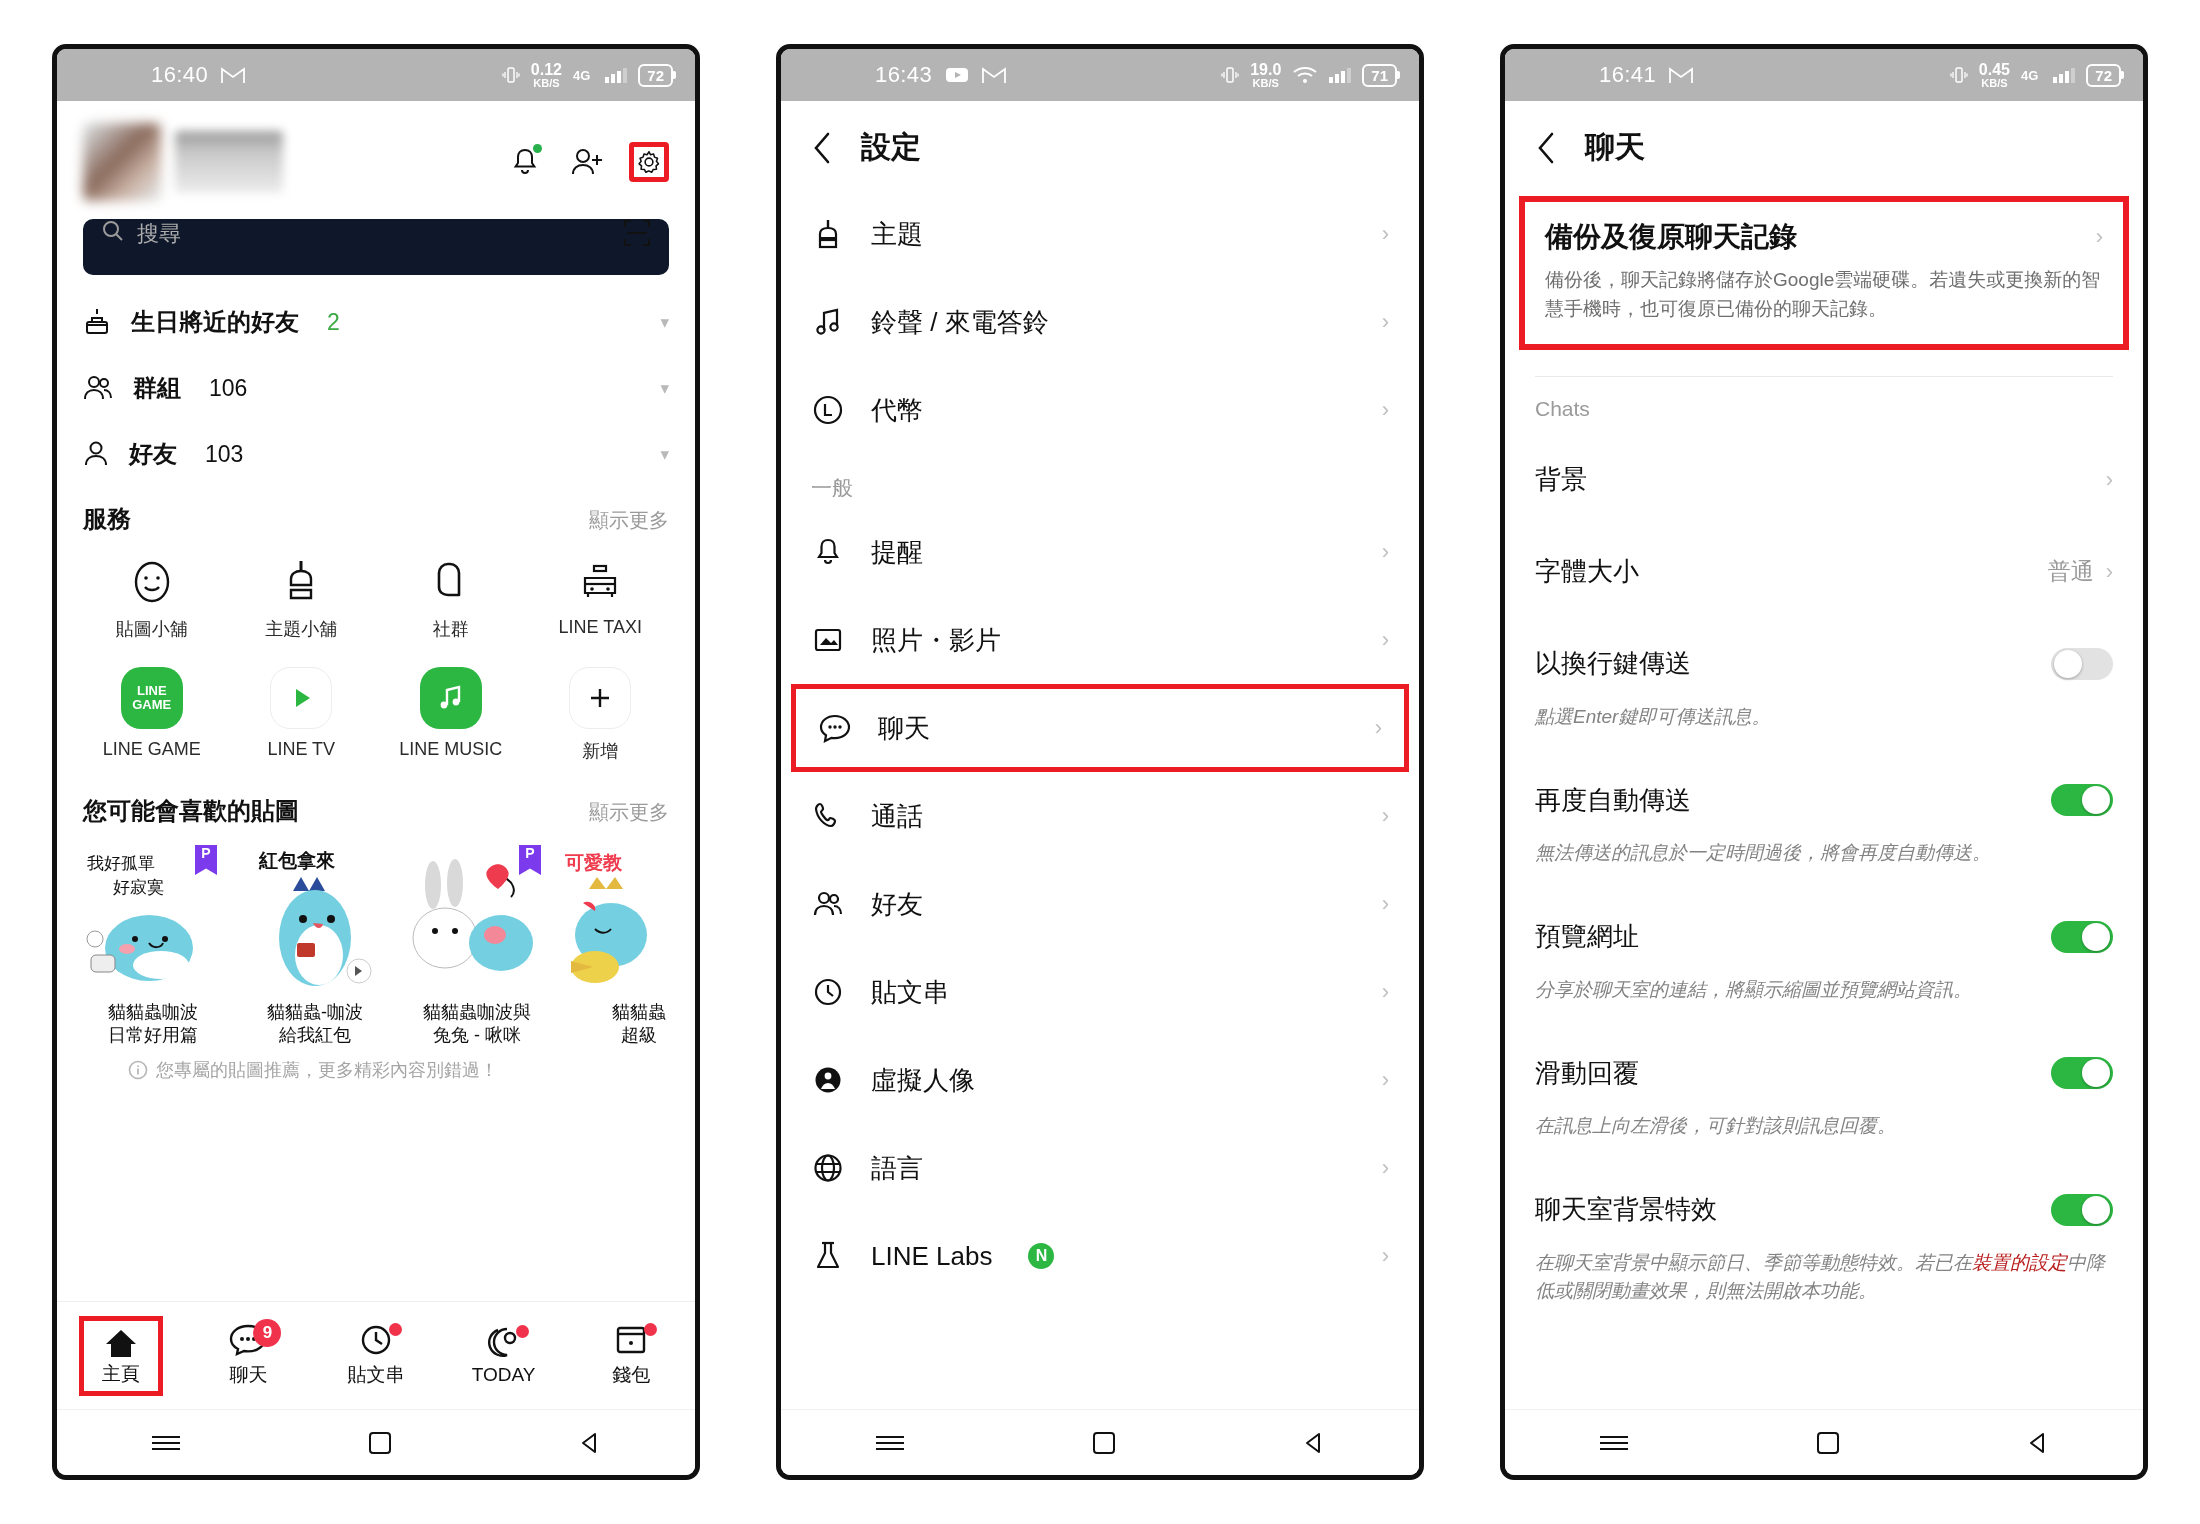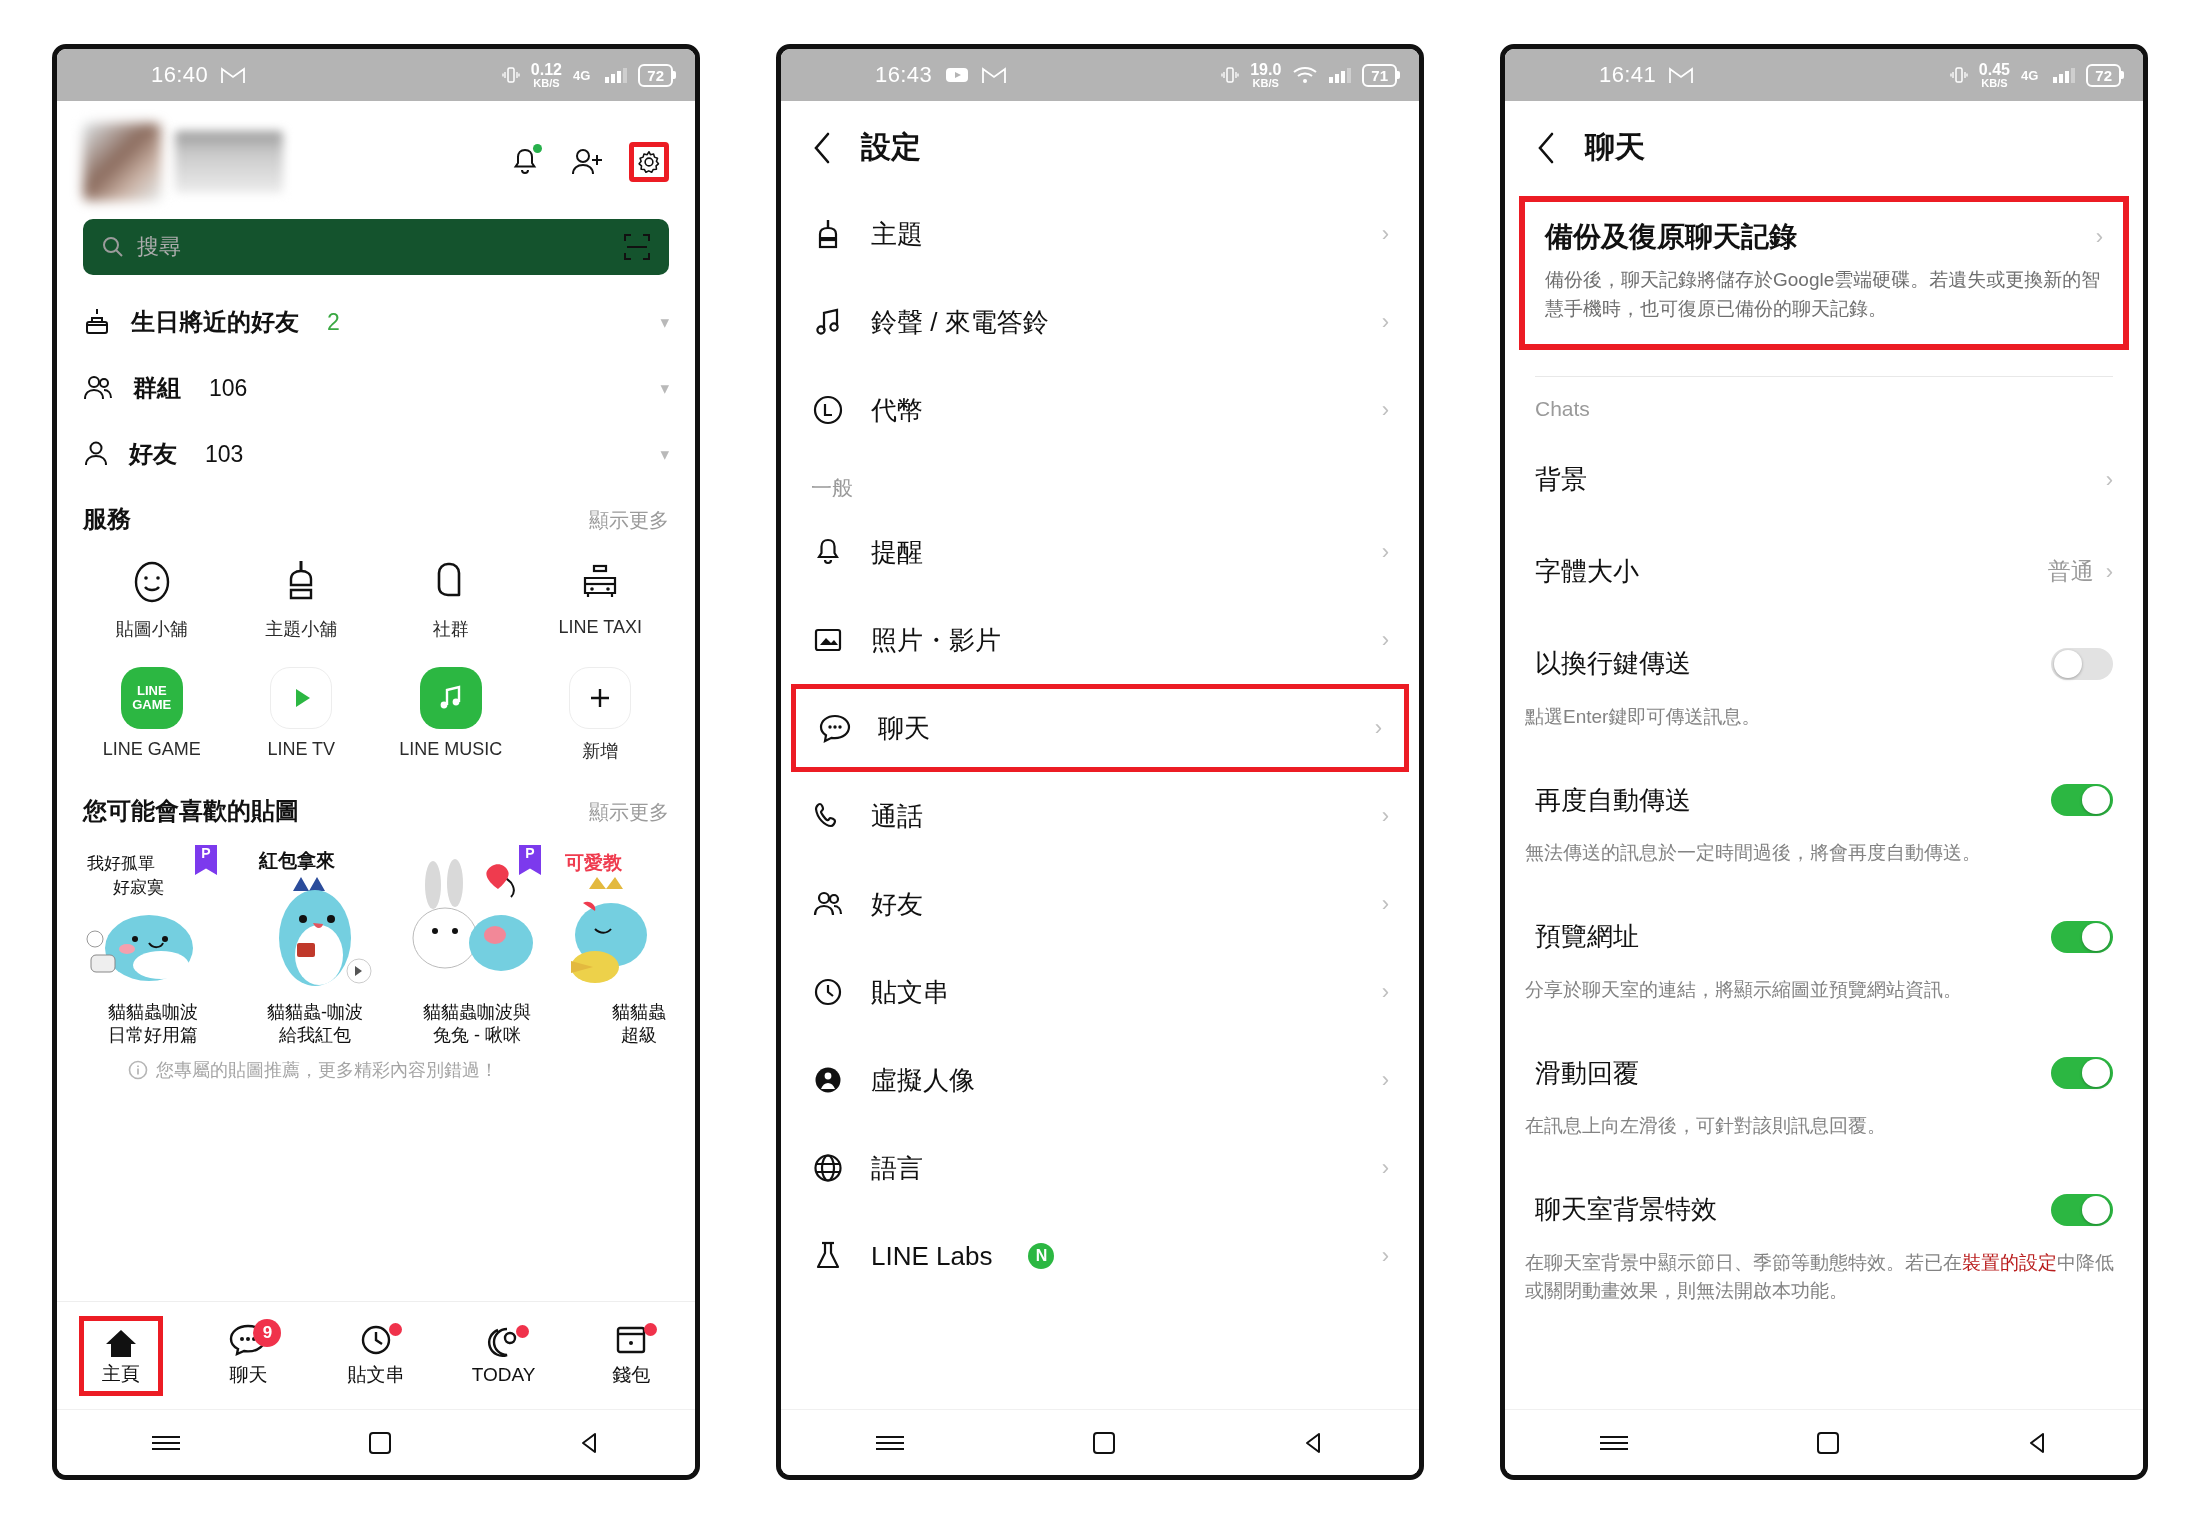--- a/index.html
+++ b/index.html
@@ -61,22 +61,22 @@
   .name-blur { width:108px; height:62px; border-radius:4px;
       background:linear-gradient(180deg,#9a9a9a 0%,#c9c9c9 35%,#ececec 100%);
       filter:blur(5px); }
   .prof-icons { margin-left:auto; display:flex; align-items:center; gap:22px; }
   .icobox { position:relative; width:40px; height:40px; display:flex;
             align-items:center; justify-content:center; }
   .greendot { position:absolute; top:2px; right:3px; width:9px; height:9px;
               border-radius:50%; background:#27b04b; }
   .gear-hl { border:5px solid #ec1c24; border-radius:4px; padding:3px; }
 
-  .searchbar { margin:6px 26px 0; height:56px; background:#14532d; border-radius:10px;
-               display:flex; align-items:center; padding:0 18px; gap:12px; }
+  .searchbar { margin:6px 26px 0; height:56px; background:#0f172a; border-radius:10px;
+               display:flex; align-items:flex-start; padding:0 18px; gap:12px; }
   .searchbar span.ph { color:#adadad; font-size:22px; }
   .scan { margin-left:auto; }
 
   .flist { padding:14px 26px 0; }
   .frow { display:flex; align-items:center; height:66px; gap:20px; }
   .frow .lbl { font-size:24px; color:#111; font-weight:bold; }
   .frow .cnt { font-size:23px; color:#111; font-weight:normal; margin-left:8px; }
   .frow .cnt.green { color:#3aa843; }
   .chev-d { margin-left:auto; color:#b9b9b9; font-size:17px; }
 
@@ -133,21 +133,21 @@
   .hl-card { border:6px solid #ec1c24; margin:6px 14px 0; padding:16px 20px 20px; }
   .hl-title { display:flex; align-items:center; }
   .hl-title .t { font-size:28px; font-weight:bold; color:#111; }
   .hl-title .chev { margin-left:auto; color:#c0c0c0; font-size:22px; }
   .hl-desc { font-size:19px; color:#6f6f6f; line-height:1.52; margin-top:10px; }
   .divider { height:1px; background:#e8e8e8; margin:26px 30px 0; }
   .c3row { padding:0 30px; display:flex; align-items:center; min-height:78px; }
   .c3row .t3 { font-size:26px; color:#111; }
   .c3row .val { margin-left:auto; font-size:23px; color:#9a9a9a; }
   .c3row .chev { color:#c0c0c0; font-size:22px; margin-left:12px; }
-  .c3sub { padding:0 20px 16px; font-size:19px; color:#838383; line-height:1.5; }
+  .c3sub { padding:0 30px 16px; font-size:19px; color:#838383; line-height:1.5;font-style:italic; }
   .c3block { padding-top:14px; }
   .toggle { margin-left:auto; width:62px; height:32px; border-radius:16px; position:relative; flex:none; }
   .toggle.on { background:#2cb742; }
   .toggle.off { background:#e2e2e2; }
   .toggle .knob { position:absolute; top:2px; width:28px; height:28px; border-radius:50%;
                   background:#fff; box-shadow:0 1px 3px rgba(0,0,0,.3); }
   .toggle.on .knob { right:3px; }
   .toggle.off .knob { left:3px; }
   .lnk { color:#b91c1c; }
   svg { display:block; }

